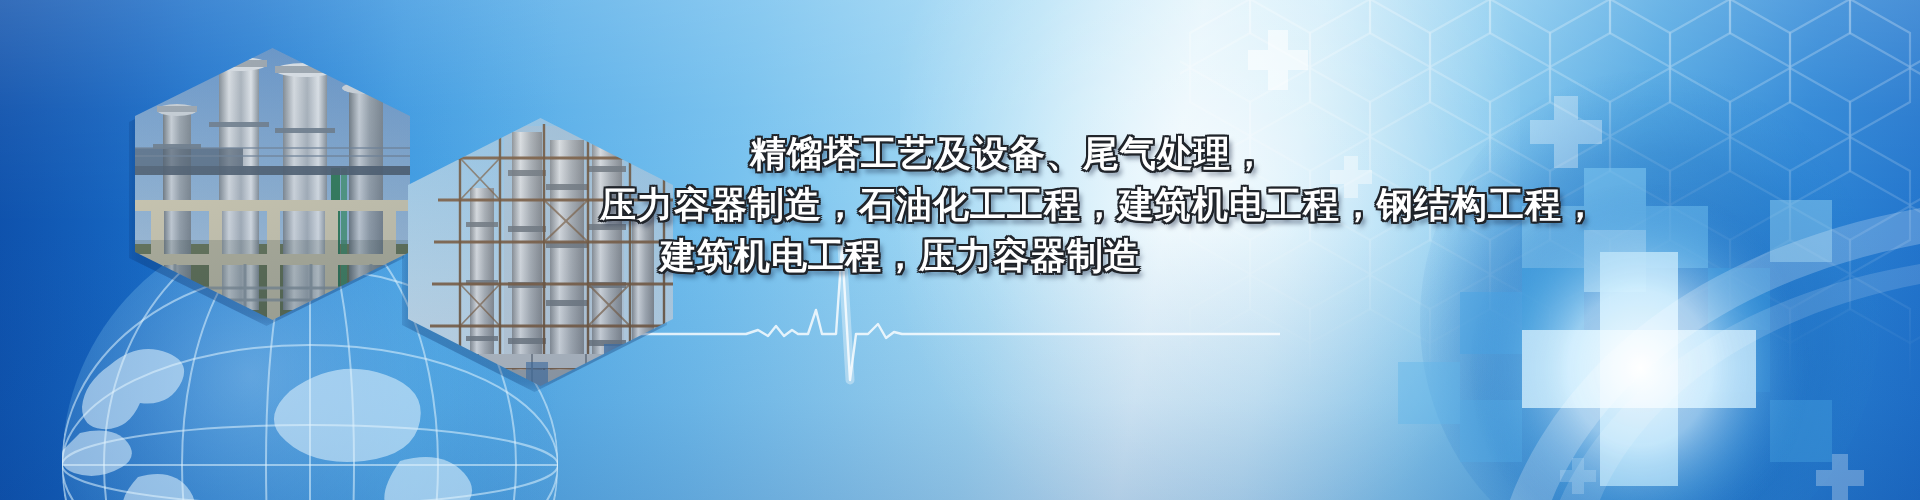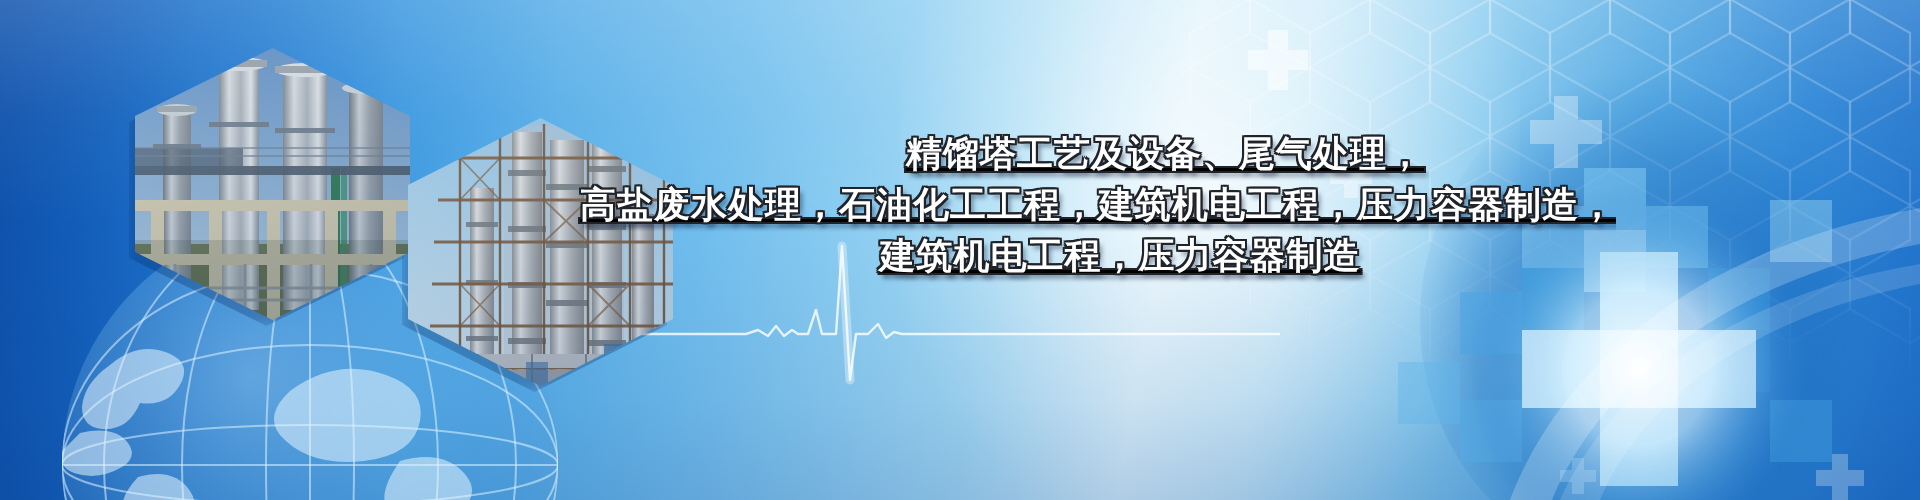--- a/index.html
+++ b/index.html
@@ -105,24 +105,23 @@
     -webkit-clip-path:polygon(50% 0%,100% 25%,100% 75%,50% 100%,0% 75%,0% 25%);
     clip-path:polygon(50% 0%,100% 25%,100% 75%,50% 100%,0% 75%,0% 25%);
     background:rgba(6,40,95,.30);
     filter:blur(7px);
   }
   #hexsh-1{left:129px;top:54px;width:275px;height:272px;}
   #hexsh-2{left:402px;top:124px;width:265px;height:268px;}
 
   
   .headline{
-    position:absolute;left:580px;top:128px;width:1020px;
-    text-align:center;
+    position:absolute;left:600px;top:128px;width:1020px;
+    text-align:left;
     z-index:40;
-    text-decoration:underline;
   }
   .hl-line{
     font-size:36px;
     font-weight:700;
     line-height:51px;
     color:#ffffff;
     letter-spacing:1px;
     white-space:nowrap;
     text-shadow:
       -2px -2px 0 #20242a, 2px -2px 0 #20242a,
@@ -502,17 +501,17 @@
 
         <rect x="196" y="226" width="26" height="42" fill="#3f72a8" opacity="0.75"></rect>
         <rect x="118" y="244" width="22" height="24" fill="#3a6ca2" opacity="0.6"></rect>
       </svg>
     </div>
     <div class="shade"></div>
   </div>
 
   <div class="headline">
     <div class="hl-line l1">精馏塔工艺及设备、尾气处理，</div>
-    <div class="hl-line l2">高盐废水处理，石油化工工程，建筑机电工程，压力容器制造，</div>
+    <div class="hl-line l2">压力容器制造，石油化工工程，建筑机电工程，钢结构工程，</div>
     <div class="hl-line l3">建筑机电工程，压力容器制造</div>
   </div>
 
 </div>
 
 </body></html>

